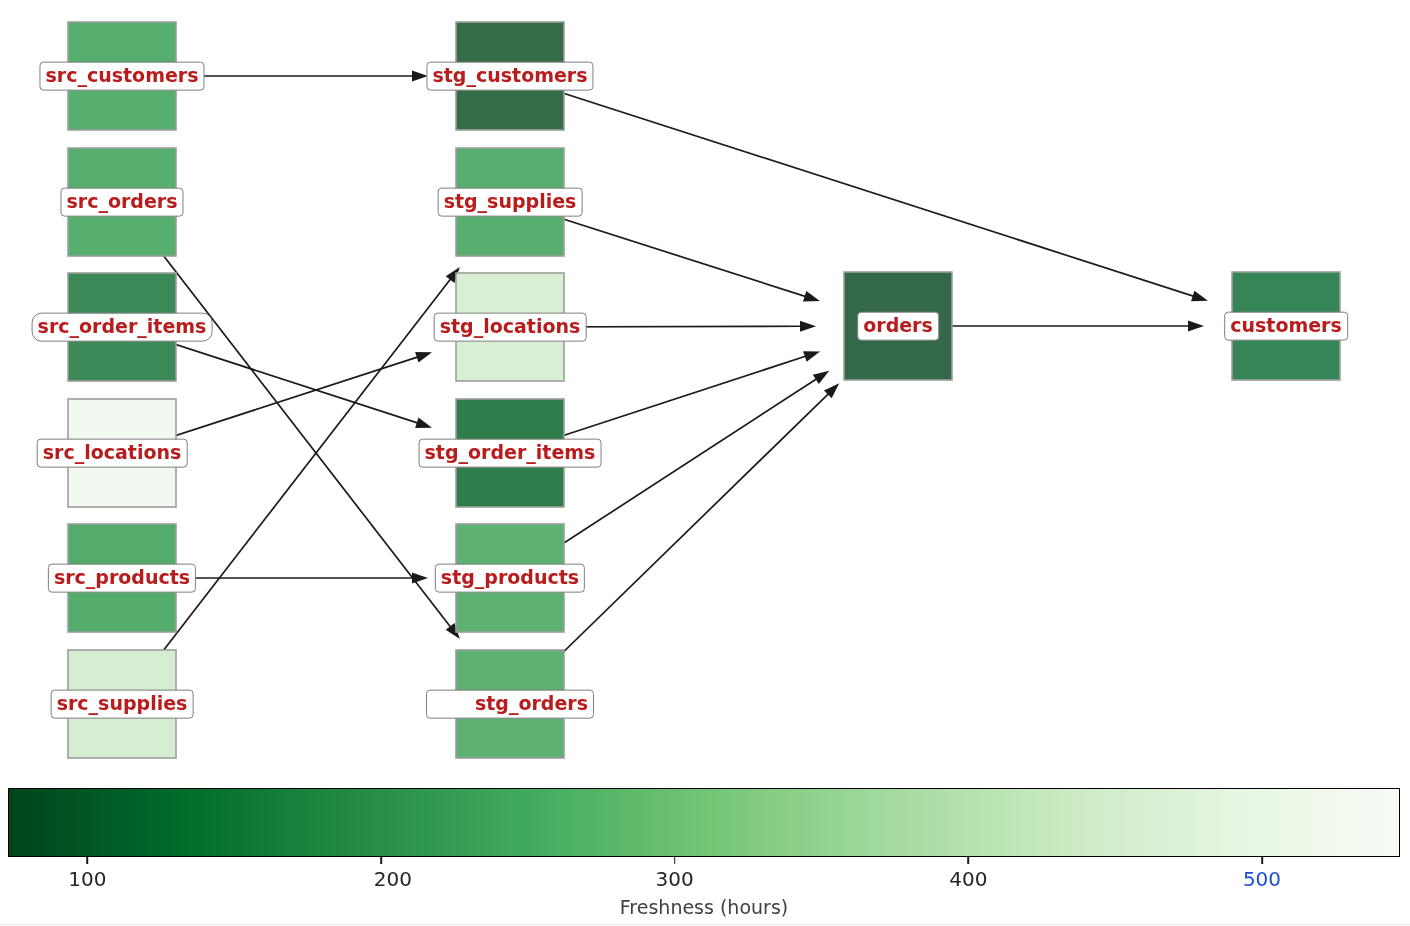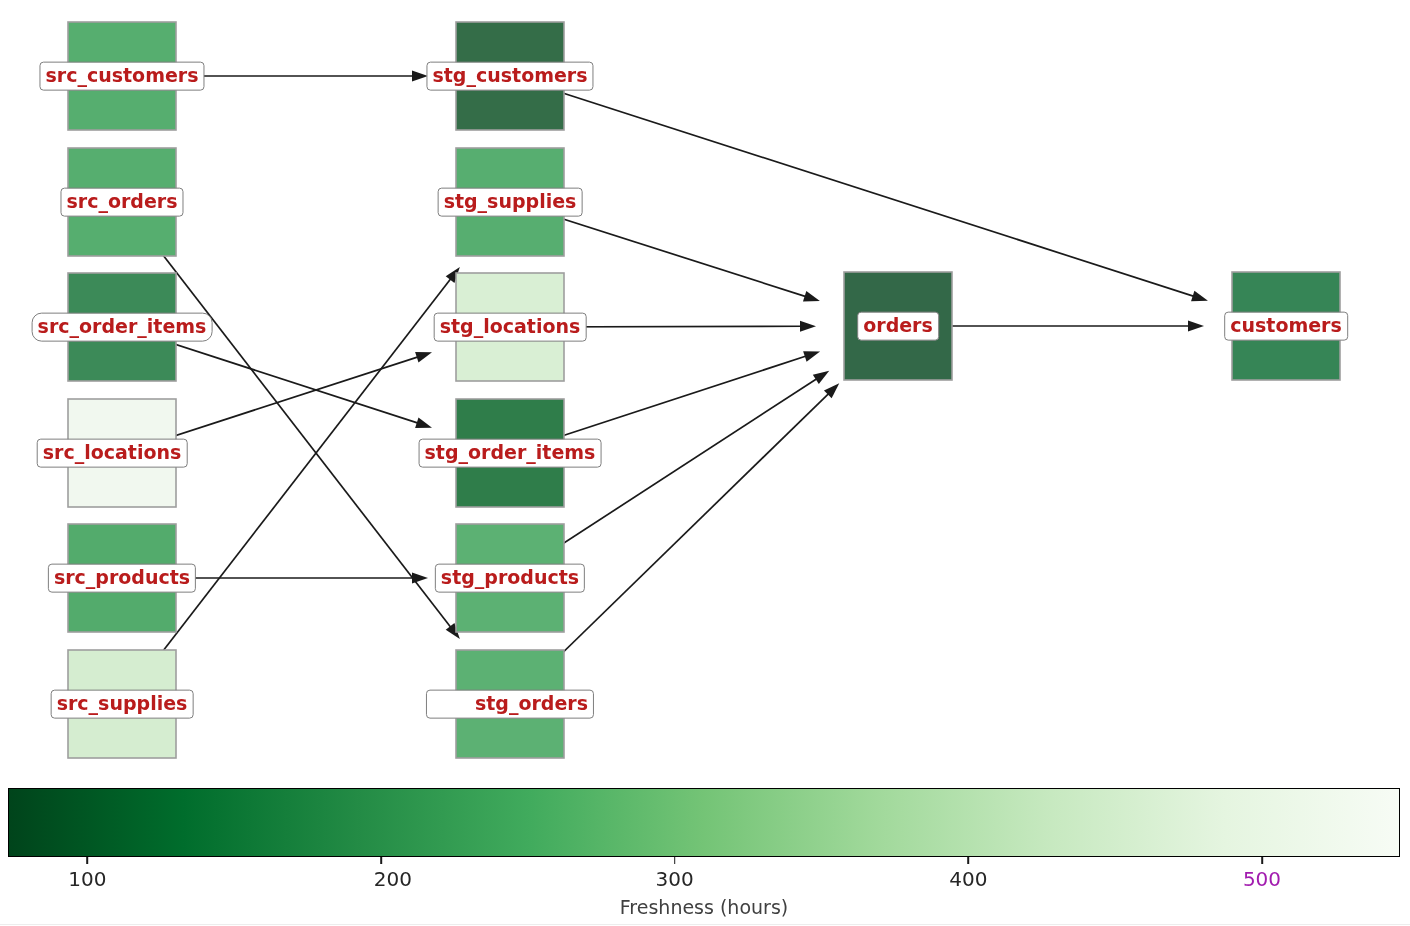--- a/index.html
+++ b/index.html
@@ -153,19 +153,19 @@
     <div id="colorbar-ticks">
         <div class="cb-tick" style="left: 79.2911px;"></div>
         <div class="cb-tick-label" style="left: 79.2911px; color: rgb(38, 38, 38);">100</div>
         <div class="cb-tick" style="left: 372.962px;"></div>
         <div class="cb-tick-label" style="left: 372.962px; color: rgb(38, 38, 38); margin-left: 12px;">200</div>
         <div class="cb-tick" style="left: 666.633px;"></div>
         <div class="cb-tick-label" style="left: 666.633px; color: rgb(38, 38, 38);">300</div>
         <div class="cb-tick" style="left: 960.304px;"></div>
         <div class="cb-tick-label" style="left: 960.304px; color: rgb(38, 38, 38);">400</div>
         <div class="cb-tick" style="left: 1253.97px;"></div>
-        <div class="cb-tick-label" style="left: 1253.97px; color: #a21caf;">500</div>
+        <div class="cb-tick-label" style="left: 1253.97px; color: #1d4ed8;">500</div>
       </div>
     <div id="colorbar-axis-label">Freshness (hours)</div>
   </div>
 
   <div id="bottom-rule"></div>
 </div>
 
 </body></html>

